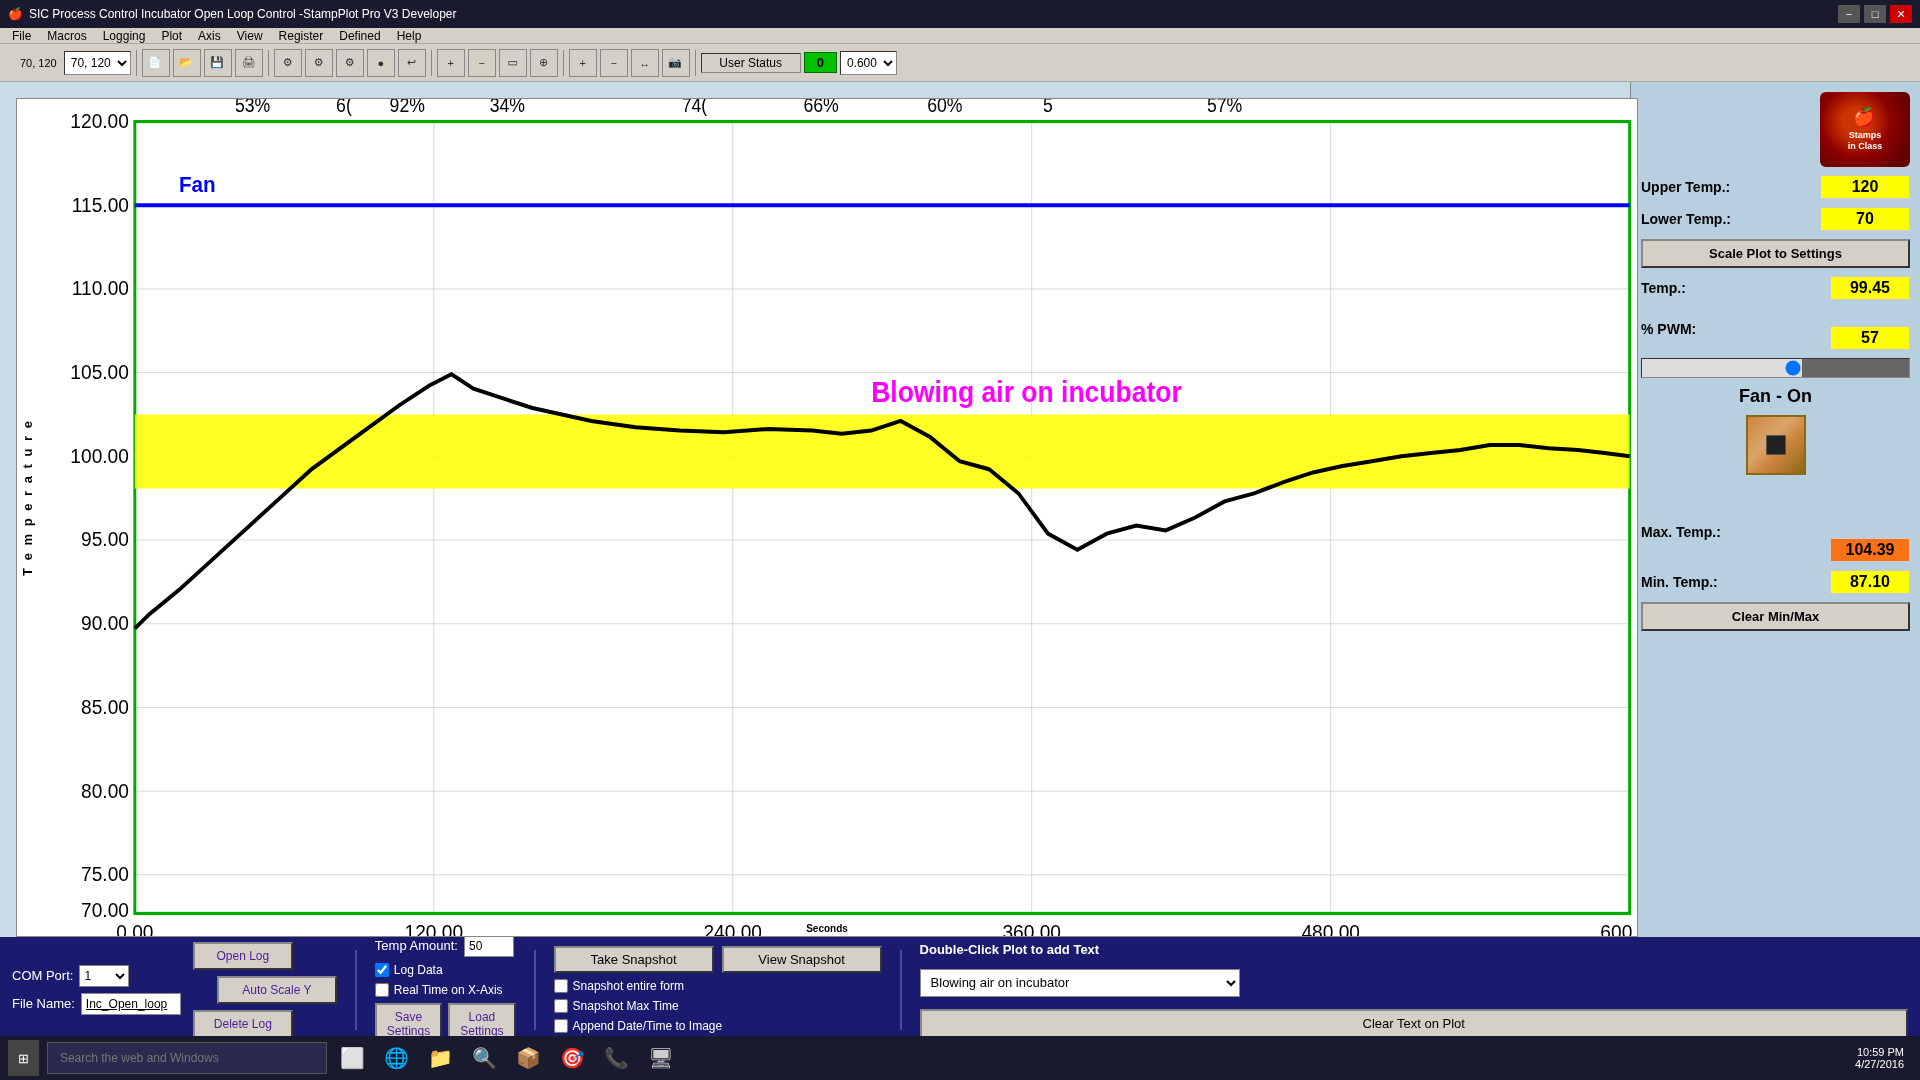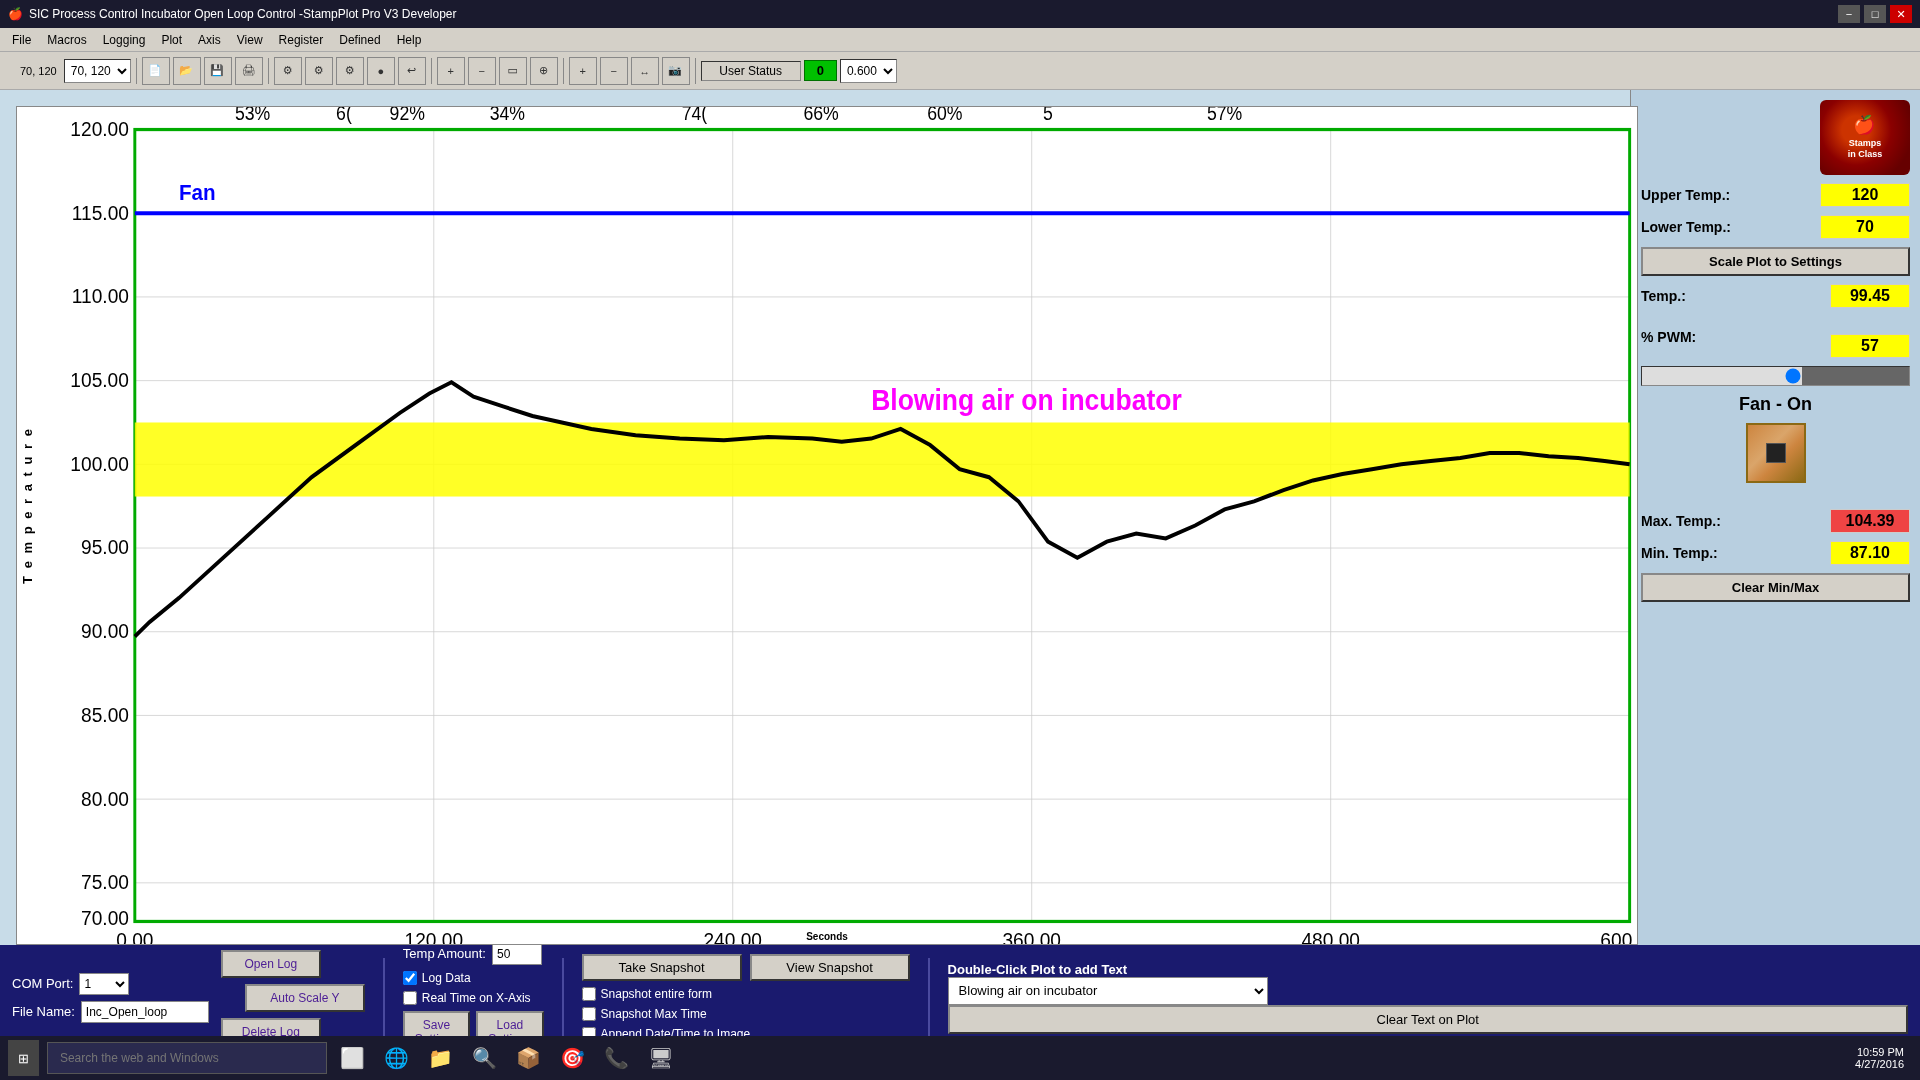--- a/index.html
+++ b/index.html
@@ -20,21 +20,21 @@
     #titlebar .win-controls { display: flex; gap: 4px; }
     #titlebar .win-btn {
       width: 22px; height: 18px; background: #555; color: #fff;
       border: none; cursor: pointer; font-size: 11px; display: flex; align-items: center; justify-content: center;
     }
     #titlebar .win-btn.close { background: #c00; }
 
     
     #menubar {
       background: #d4d0c8;
-      height: 24px;
+      height: 16px;
       display: flex;
       align-items: center;
       padding: 0 4px;
       border-bottom: 1px solid #aaa;
     }
     #menubar span {
       padding: 2px 8px;
       cursor: pointer;
       font-size: 12px;
       color: #000;
@@ -207,21 +207,21 @@
     .bb-checkbox-row {
       display: flex; align-items: center; gap: 5px; color: #fff; font-size: 12px;
     }
     .bb-checkbox-row input[type=checkbox] { width: 14px; height: 14px; }
     .snapshot-btn {
       background: #d4d0c8; color: #000; border: 2px outset #888;
       padding: 4px 16px; font-size: 13px; cursor: pointer; text-align: center; min-width: 160px;
     }
 
     .text-section {
-      display: flex; flex-direction: column; gap: 0; flex: 1;
+      display: flex; flex-direction: column; gap: 12px; flex: 1;
     }
     .text-label { color: #fff; font-size: 13px; font-weight: bold; }
     .text-select {
       background: #fff; color: #000; border: 1px solid #888;
       font-size: 13px; padding: 3px 6px; width: 320px; height: 28px;
     }
     .clear-text-btn {
       background: #d4d0c8; color: #000; border: 2px outset #888;
       padding: 5px 20px; font-size: 13px; cursor: pointer; text-align: center;
     }
@@ -522,21 +522,21 @@
     <div class="fan-label">Fan - On</div>
 
     <div class="fan-icon">
       <div class="fan-icon-inner"></div>
     </div>
 
     <div style="height:10px;"></div>
 
     <div class="rp-row">
       <span class="rp-label">Max. Temp.:</span>
-      <span class="rp-value" style="background:#ef4444;">104.39</span>
+      <span class="rp-value" style="background:#f97316;margin-top:37px;">104.39</span>
     </div>
 
     <div class="rp-row">
       <span class="rp-label">Min. Temp.:</span>
       <span class="rp-value" style="background:#ffff00;">87.10</span>
     </div>
 
     <button class="rp-btn">Clear Min/Max</button>
   </div>
 </div>
@@ -545,21 +545,21 @@
 
   <div class="bb-section">
     <div class="bb-row">
       <span class="bb-label">COM Port:</span>
       <select class="bb-select">
         <option>1</option>
       </select>
     </div>
     <div class="bb-row">
       <span class="bb-label">File Name:</span>
-      <input class="bb-input" type="text" value="Inc_Open_loop" style="width: 128px;">
+      <input class="bb-input" type="text" value="Inc_Open_loop" style="width: 100px; text-decoration: underline;">
     </div>
   </div>
 
   <div class="bb-section">
     <div class="bb-row">
       <button class="bb-btn" style="width:100px;">Open Log</button>
     </div>
     <div class="bb-row">
       <button class="bb-btn" style="width:120px;margin-left:24px;">Auto Scale Y</button>
     </div>

